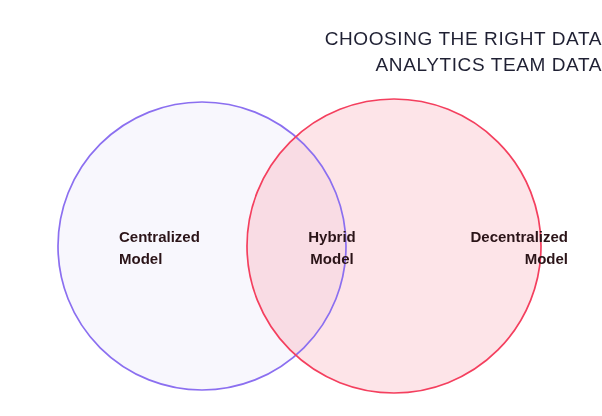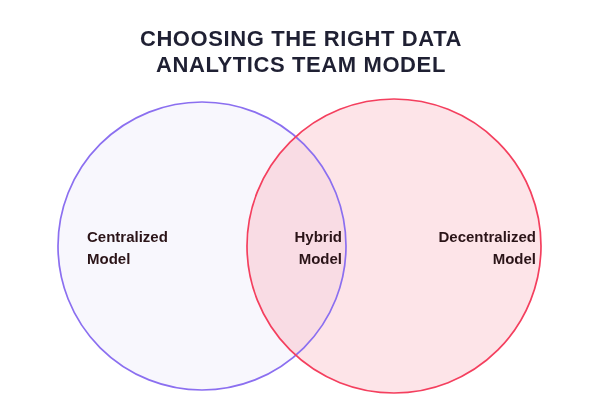--- a/index.html
+++ b/index.html
@@ -26,26 +26,27 @@
   .title-block {
     position: absolute;
     left: 0;
     top: 26px;
     width: 602px;
     text-align: center;
   }
   .title-line {
     display: block;
     font-family: "Liberation Sans", sans-serif;
-    font-size: 22px;
-    font-weight: bold;
+    font-size: 19px;
+    font-weight: normal;
     letter-spacing: 0.6px;
     line-height: 26px;
     color: #1f2033;
     white-space: nowrap;
+    text-align: right;
   }
 
   
   .venn-wrap {
     position: absolute;
     left: 0;
     top: 0;
     width: 602px;
     height: 416px;
   }
@@ -57,48 +58,49 @@
 
   
   .venn-label {
     position: absolute;
     font-family: "Liberation Sans", sans-serif;
     font-size: 15px;
     font-weight: bold;
     line-height: 22px;
     color: #2b1418;
     white-space: pre-line;
+    margin-left: 32px;
   }
   .label-left {
     left: 87px;
     top: 226px;
     width: 150px;
     text-align: left;
   }
   .label-center {
     left: 258px;
     top: 226px;
     width: 84px;
-    text-align: right;
+    text-align: center;
   }
   .label-right {
     left: 374px;
     top: 226px;
     width: 162px;
     text-align: right;
   }
 </style>
 </head>
 <body>
 
 <div id="infographic">
 
   <div class="title-block">
     <span class="title-line">CHOOSING THE RIGHT DATA</span>
-    <span class="title-line">ANALYTICS TEAM MODEL</span>
+    <span class="title-line">ANALYTICS TEAM DATA</span>
   </div>
 
   <div class="venn-wrap">
     <svg class="venn-svg" viewBox="0 0 602 416" xmlns="http://www.w3.org/2000/svg">
       <defs>
         <clipPath id="clip-left">
           <circle cx="202" cy="246" r="144"></circle>
         </clipPath>
       </defs>
 

